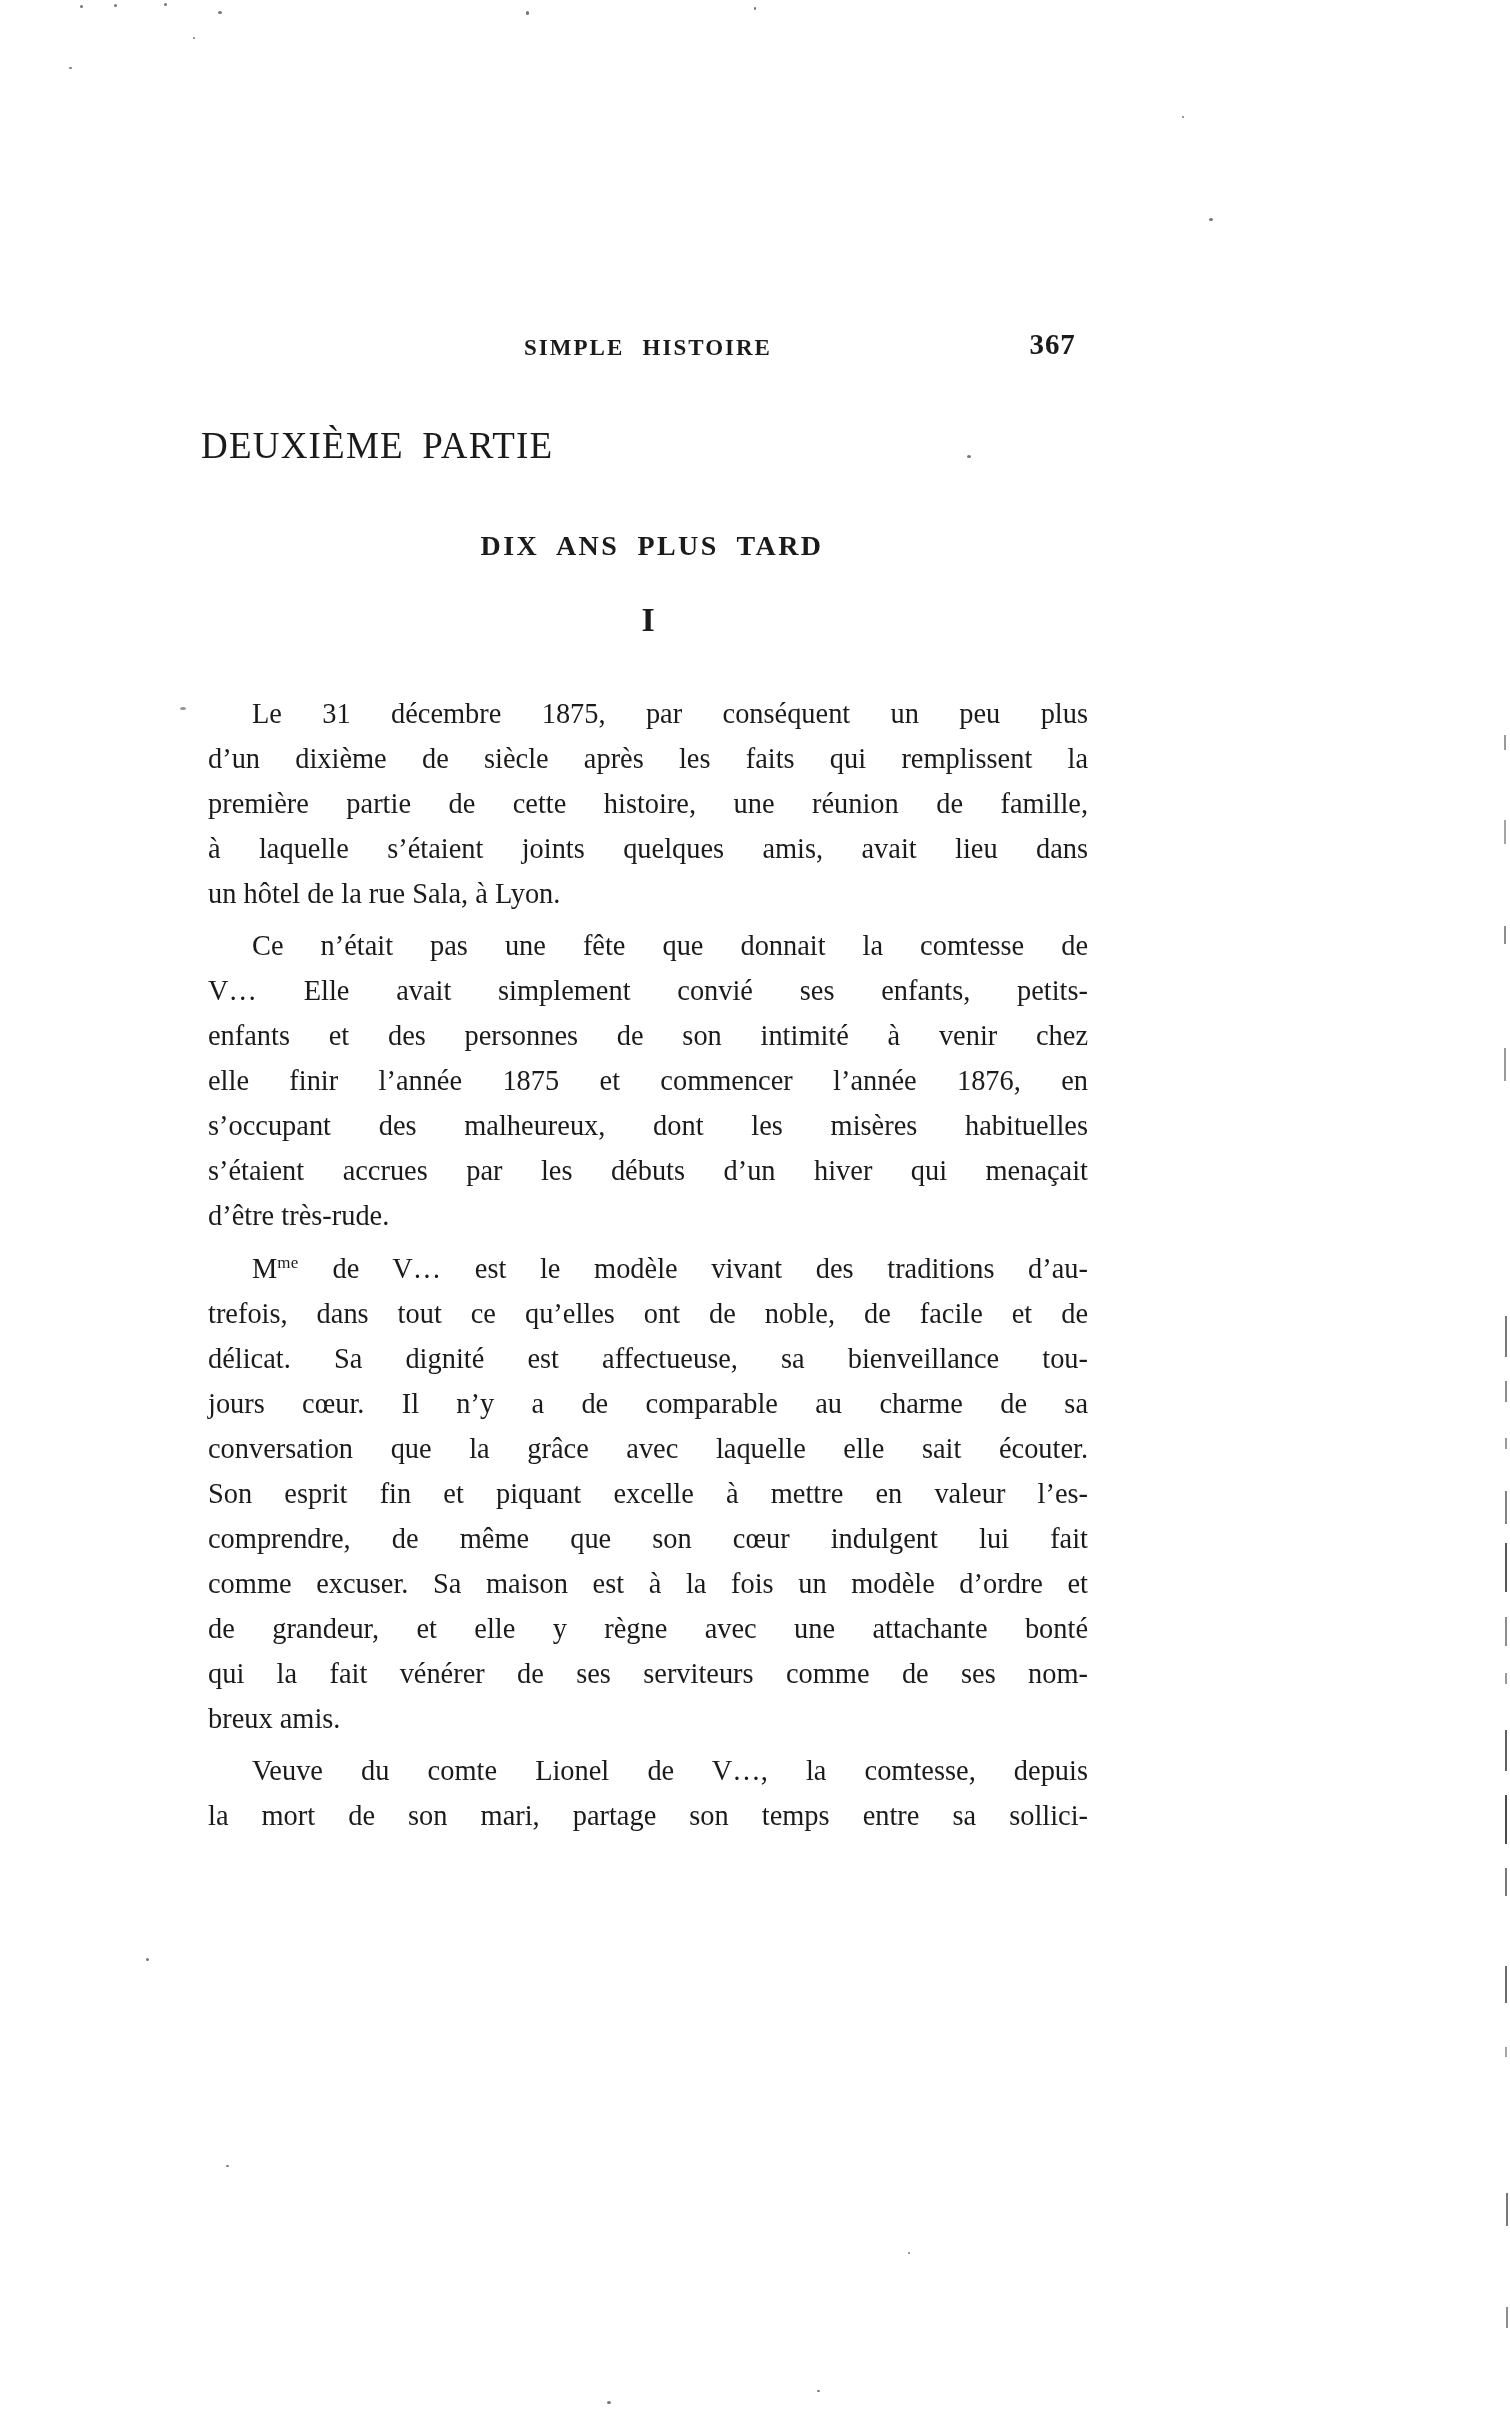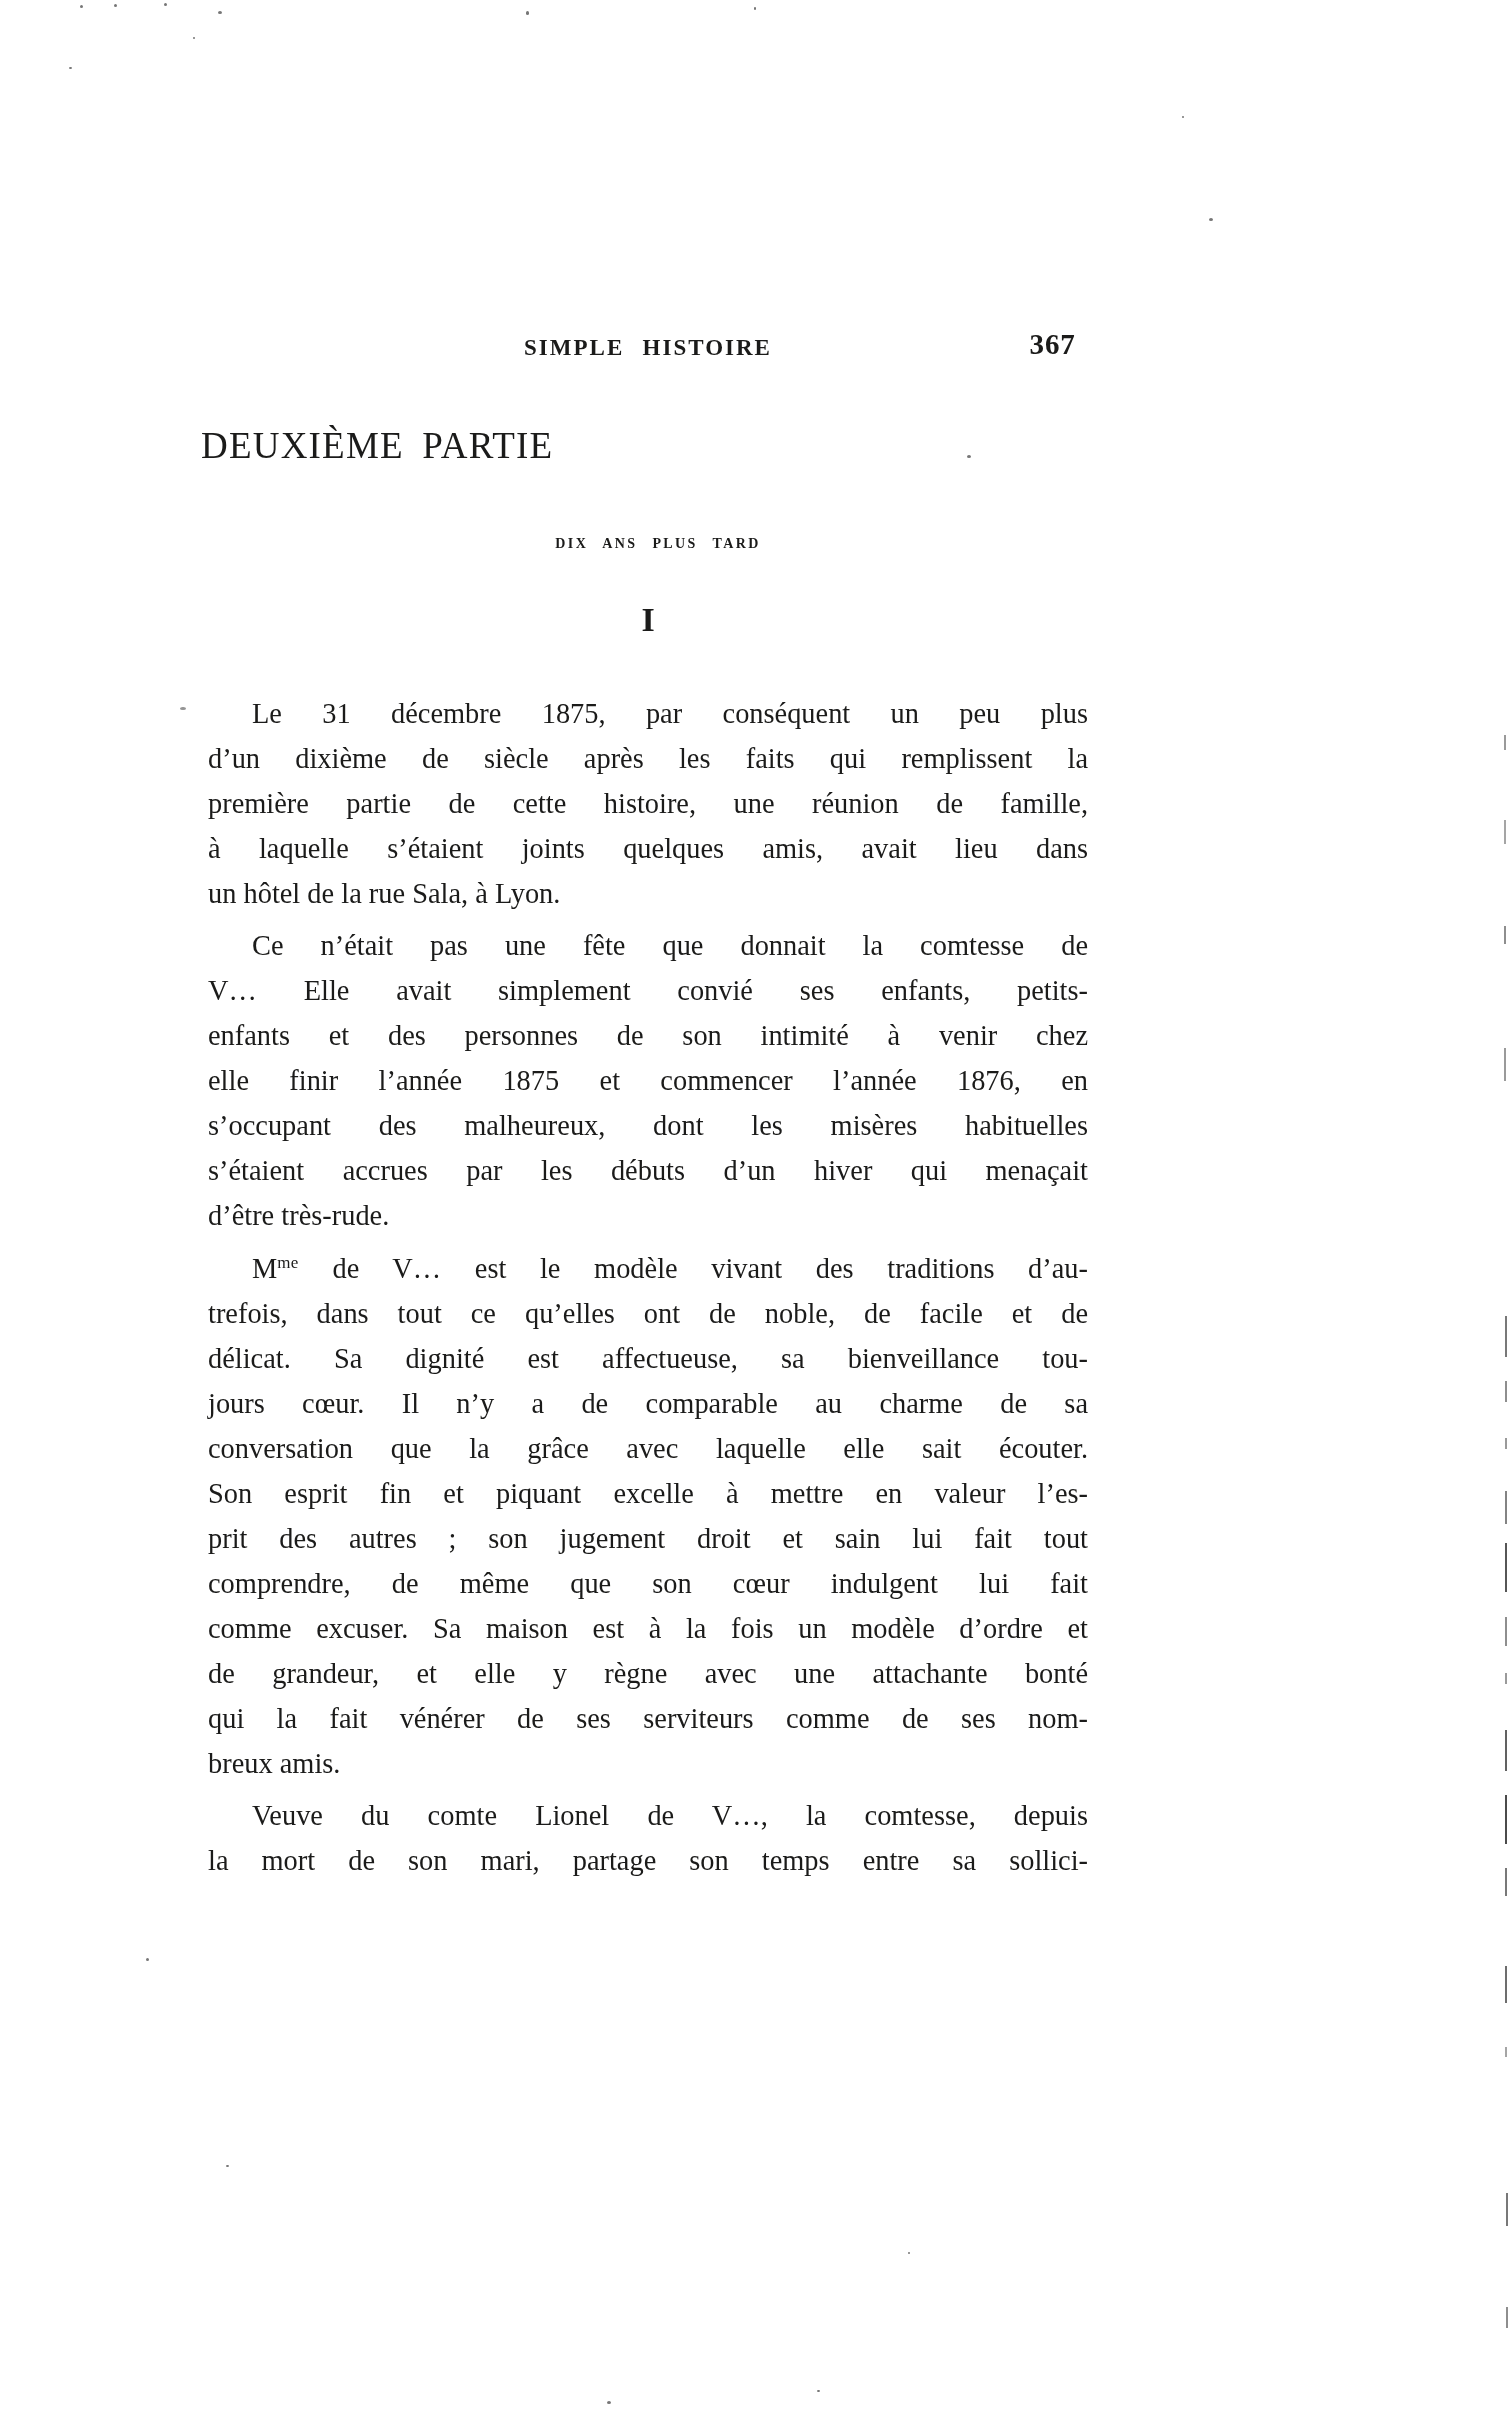--- a/index.html
+++ b/index.html
@@ -26,23 +26,23 @@
     font-size: 29px; font-weight: 700; letter-spacing: 0.8px;
   }
 
   
   .part-title {
     position: absolute; left: 201px; top: 424px; width: 894px; margin: 0;
     font-size: 37px; font-weight: 500;
     letter-spacing: 1.2px; word-spacing: 8.1px;
   }
   .subtitle {
-    position: absolute; left: 201px; top: 526px; width: 894px; margin: 10px;
+    position: absolute; left: 201px; top: 526px; width: 894px; margin: 4px;
     text-align: center;
-    font-size: 14px; font-weight: 600;
+    font-size: 28px; font-weight: 600;
     letter-spacing: 2.4px; word-spacing: 9px;
   }
   .chapter-numeral {
     position: absolute; left: 201px; top: 601px; width: 894px;
     text-align: center;
     font-size: 34px; font-weight: 600;
   }
 
   
   .content { position: absolute; left: 201px; top: 684px; width: 894px; }
@@ -97,21 +97,20 @@
       <div class="line end">d’être très-rude.</div>
     </div>
 
     <div class="para">
       <div class="line indent"><span>M</span><span class="sup">me</span><span> de V… est le modèle vivant des traditions d’au-</span></div>
       <div class="line">trefois, dans tout ce qu’elles ont de noble, de facile et de</div>
       <div class="line">délicat. Sa dignité est affectueuse, sa bienveillance tou-</div>
       <div class="line">jours cœur. Il n’y a de comparable au charme de sa</div>
       <div class="line">conversation que la grâce avec laquelle elle sait écouter.</div>
       <div class="line">Son esprit fin et piquant excelle à mettre en valeur l’es-</div>
-      <div class="line">prit des autres ; son jugement droit et sain lui fait tout</div>
       <div class="line">comprendre, de même que son cœur indulgent lui fait</div>
       <div class="line">comme excuser. Sa maison est à la fois un modèle d’ordre et</div>
       <div class="line">de grandeur, et elle y règne avec une attachante bonté</div>
       <div class="line">qui la fait vénérer de ses serviteurs comme de ses nom-</div>
       <div class="line end">breux amis.</div>
     </div>
 
     <div class="para">
       <div class="line indent">Veuve du comte Lionel de V…, la comtesse, depuis</div>
       <div class="line">la mort de son mari, partage son temps entre sa sollici-</div>

